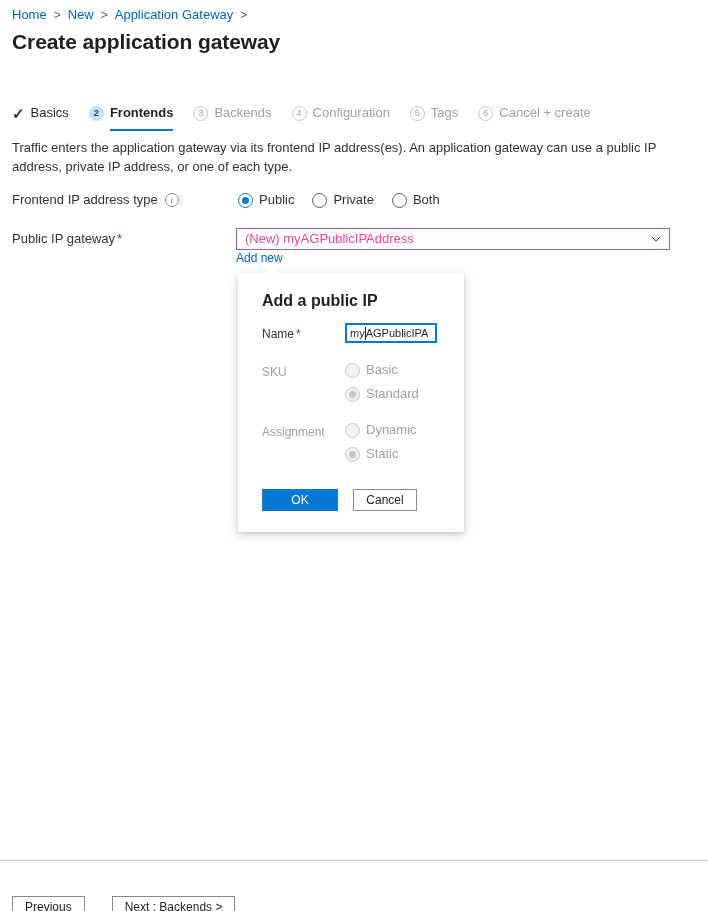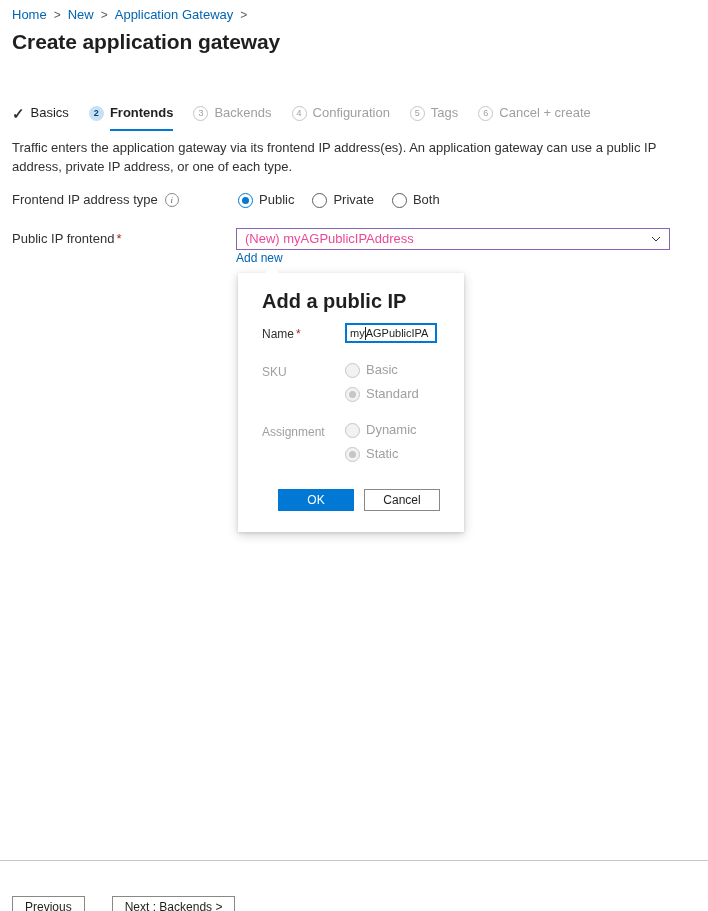--- a/index.html
+++ b/index.html
@@ -283,21 +283,21 @@
     height: 10px;
     background: #ffffff;
     clip-path: polygon(50% 0%, 100% 100%, 0% 100%);
     filter: drop-shadow(0 -2px 2px rgba(0,0,0,0.10));
     z-index: 3;
   }
   .callout-inner {
     padding: 18px 22px 0 24px;
   }
   .callout-title {
-    font-size: 20px;
+    font-size: 16px;
     line-height: 20px;
     font-weight: 600;
     color: #201f1e;
     margin-bottom: 12px;
   }
   .callout-row {
     display: flex;
     align-items: flex-start;
     margin-bottom: 12px;
   }
@@ -334,49 +334,49 @@
     height: 13px;
     background: #201f1e;
     vertical-align: middle;
   }
   .radio-stack { display: flex; flex-direction: column; gap: 6px; }
   .radio-stack .radio-item { margin-right: 0; }
 
   
   .callout-buttons {
     position: absolute;
-    left: 40px;
+    left: 24px;
     bottom: 21px;
     display: flex;
     align-items: center;
+    gap: 15px;
   }
   .btn {
     font-family: "Liberation Sans", sans-serif;
     font-size: 12px;
     line-height: 16px;
     box-sizing: border-box;
     cursor: pointer;
     display: inline-flex;
     align-items: center;
     justify-content: center;
   }
   .btn-primary {
     width: 76px;
     height: 22px;
     background: #0078d4;
     color: #ffffff;
     border: 1px solid #0078d4;
   }
   .btn-secondary {
-    width: 76px;
+    width: 64px;
     height: 22px;
     background: #ffffff;
     color: #201f1e;
     border: 1px solid #8a8886;
-    margin-left: 10px;
   }
 
   
   .footer-divider {
     position: absolute;
     left: 0;
     top: 860px;
     width: 708px;
     height: 1px;
     background: #c8c6c4;
@@ -472,21 +472,21 @@
     </div>
     <div class="radio-item">
       <span class="radio-dot"></span>
       <span class="radio-text">Both</span>
     </div>
   </div>
 </div>
 
 <div class="form-row" style="top:230px;">
   <div class="form-label">
-    <span>Public IP frontend</span>
+    <span>Public IP gateway</span>
     <span class="req-star">*</span>
   </div>
 </div>
 
 <div class="dropdown">
   <span class="dropdown-value">(New) myAGPublicIPAddress</span>
   <svg class="chevron" viewBox="0 0 10 10">
     <path d="M1 3 L5 7 L9 3" fill="none" stroke="#323130" stroke-width="1"></path>
   </svg>
 </div>

